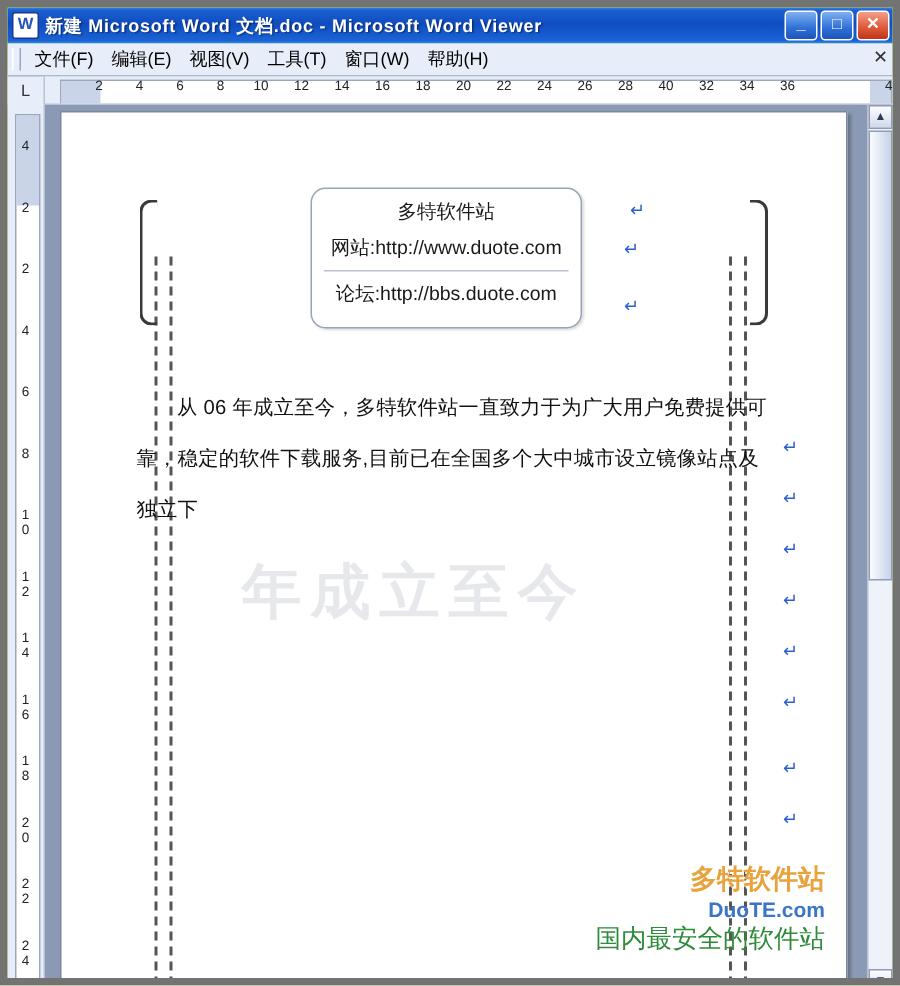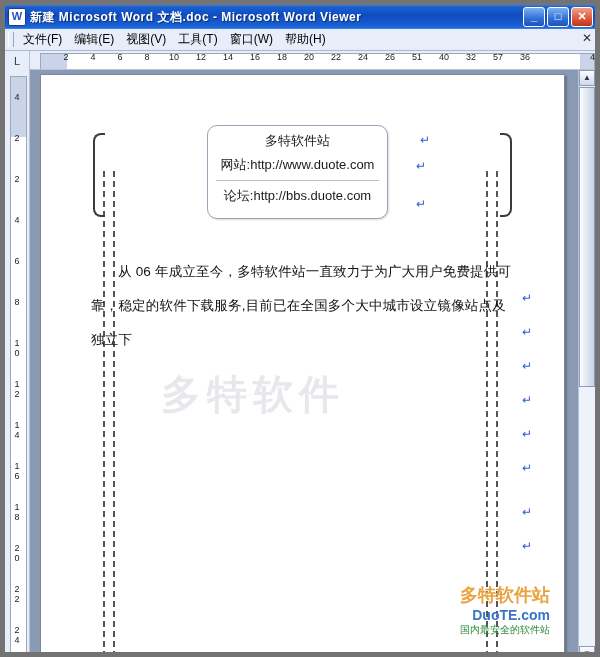--- a/index.html
+++ b/index.html
@@ -209,21 +209,21 @@
     font-size: 40px; color: rgba(140,150,165,.22);
     font-weight: bold; letter-spacing: 6px;
     pointer-events: none;
   }
   .wm-logo {
     position: absolute; right: 14px; bottom: 30px;
     text-align: right; pointer-events: none;
   }
   .wm-logo .l1 { font-size: 18px; color: #e8a33d; font-weight: bold; text-shadow: 1px 1px 0 #fff; }
   .wm-logo .l2 { font-size: 14px; color: #3b76c4; font-weight: bold; text-shadow: 1px 1px 0 #fff; }
-  .wm-logo .l3 { font-size: 10px; color: #2e8b3a; padding-left: 30px; }
+  .wm-logo .l3 { font-size: 17px; color: #2e8b3a; padding-left: 30px; }
   
   .vscroll {
     position: absolute; right: 0; top: 0; bottom: 0; width: 16px;
     background: #eef2fa;
     border-left: 1px solid #b7c2d6;
   }
   .sb-btn {
     position: absolute; left: 0; width: 16px; height: 16px;
     background: linear-gradient(to bottom,#fdfdff,#cfd9ea);
     border: 1px solid #8e9cb5;
@@ -277,24 +277,24 @@
           <div class="ruler-num" style="left: 117px;">8</div>
           <div class="ruler-num" style="left: 144px;">10</div>
           <div class="ruler-num" style="left: 171px;">12</div>
           <div class="ruler-num" style="left: 198px;">14</div>
           <div class="ruler-num" style="left: 225px;">16</div>
           <div class="ruler-num" style="left: 252px;">18</div>
           <div class="ruler-num" style="left: 279px;">20</div>
           <div class="ruler-num" style="left: 306px;">22</div>
           <div class="ruler-num" style="left: 333px;">24</div>
           <div class="ruler-num" style="left: 360px;">26</div>
-          <div class="ruler-num" style="left: 387px;">51</div>
+          <div class="ruler-num" style="left: 387px;">28</div>
           <div class="ruler-num" style="left: 414px;">40</div>
           <div class="ruler-num" style="left: 441px;">32</div>
-          <div class="ruler-num" style="left: 468px;">57</div>
+          <div class="ruler-num" style="left: 468px;">34</div>
           <div class="ruler-num" style="left: 495px;">36</div>
           <div class="ruler-num" style="left: 522px; margin-top: 20px;">38</div>
           <div class="ruler-num" style="left: 565px;">40</div>
         </div>
     </div>
   </div>
 
   <div class="body-row">
 
     <div class="vruler">
@@ -315,21 +315,21 @@
           <div class="vnum" style="top: 432px;">18</div>
           <div class="vnum" style="top: 473px;">20</div>
           <div class="vnum" style="top: 514px;">22</div>
           <div class="vnum" style="top: 555px;">24</div>
         </div>
     </div>
 
     <div class="doc-area">
       <div class="page">
 
-        <div class="wm-big">多特软件</div>
+        <div class="wm-big">年成立至今</div>
 
         <div class="page-inner">
 
           <div class="vbar" style="left:36px; top:86px; bottom:0;"></div>
           <div class="vbar" style="left:46px; top:86px; bottom:0;"></div>
           <div class="vbar" style="right:40px; top:86px; bottom:0;"></div>
           <div class="vbar" style="right:50px; top:86px; bottom:0;"></div>
 
           <div class="headbox-wrap">
             <div class="brace left"></div>

